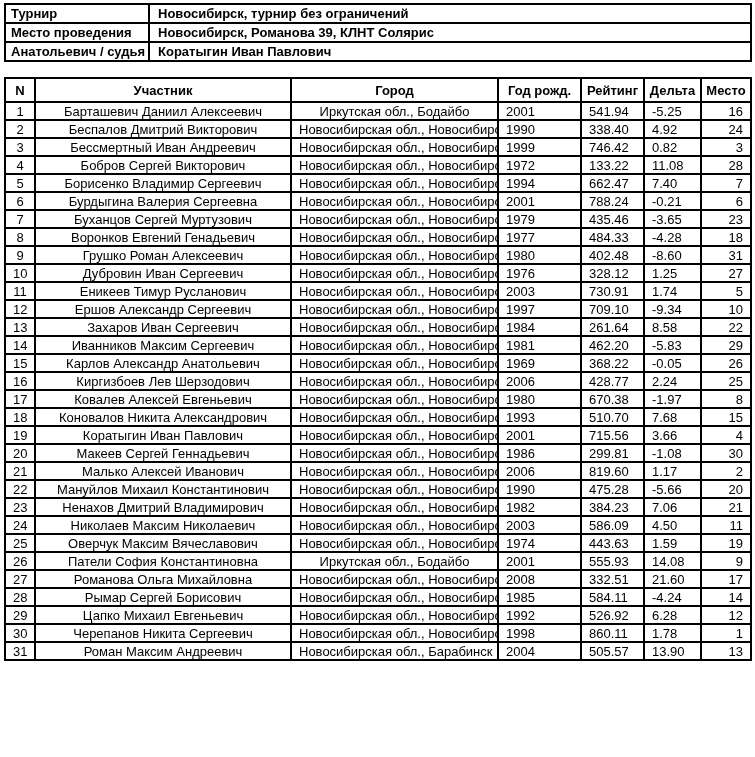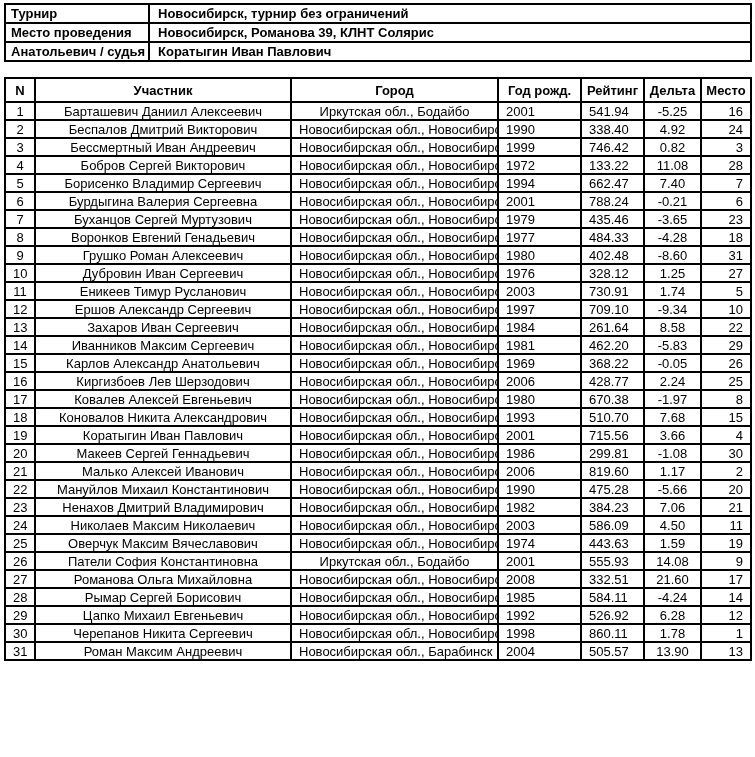--- a/index.html
+++ b/index.html
@@ -51,21 +51,21 @@
   .main-table td {
     height: 16px;
     vertical-align: middle;
     padding: 0 7px;
   }
   .col-n      { text-align: center; }
   .col-name   { text-align: center; }
   .col-city   { text-align: center; }
   .col-year   { text-align: left; }
   .col-rating { text-align: left; margin-left: 16px; }
-  .col-delta  { text-align: center; }
+  .col-delta  { text-align: left; }
   .col-place  { text-align: right; }
 </style>
 </head>
 <body>
 
 <div class="page">
 
   <table class="info-table">
     <colgroup>
       <col style="width:144px">

